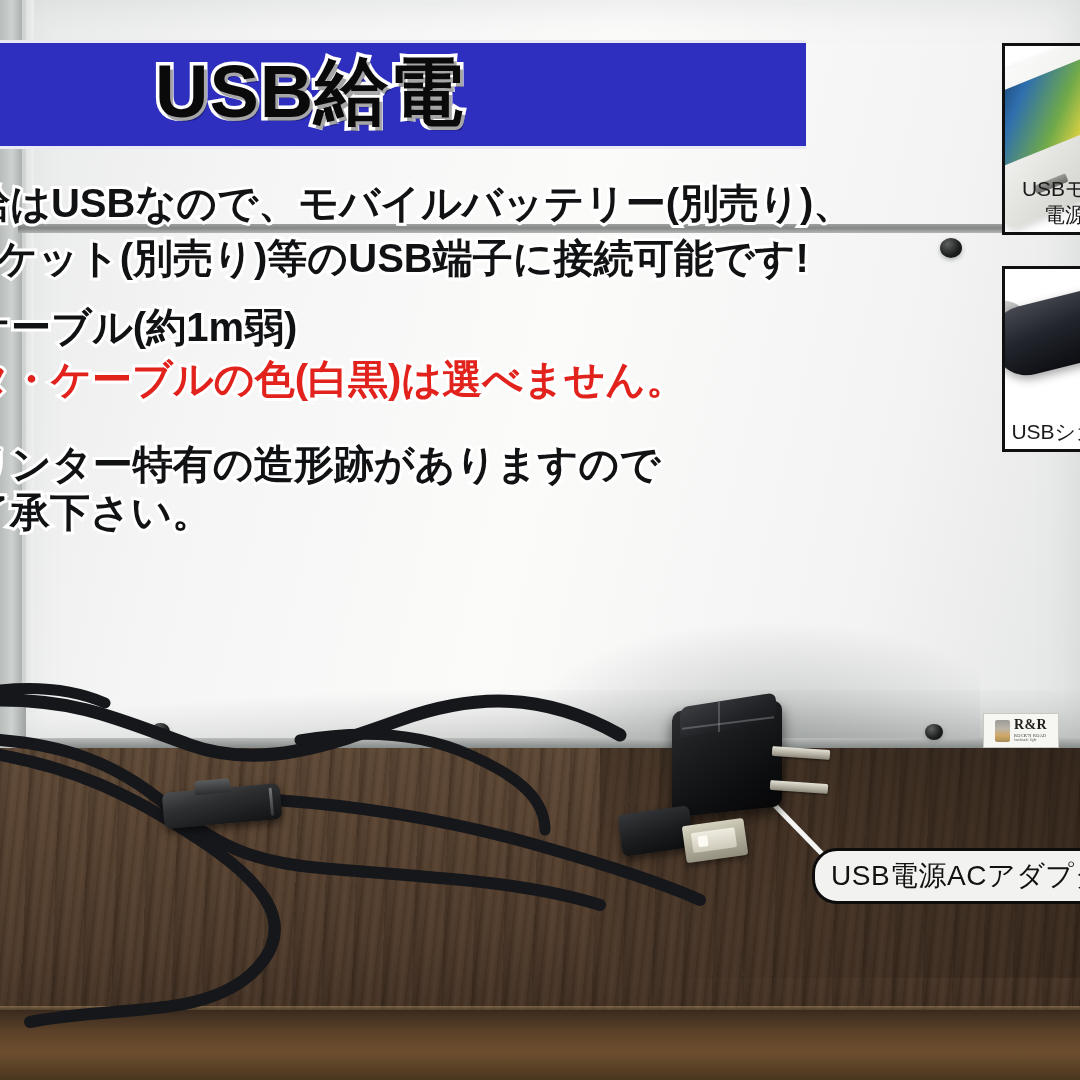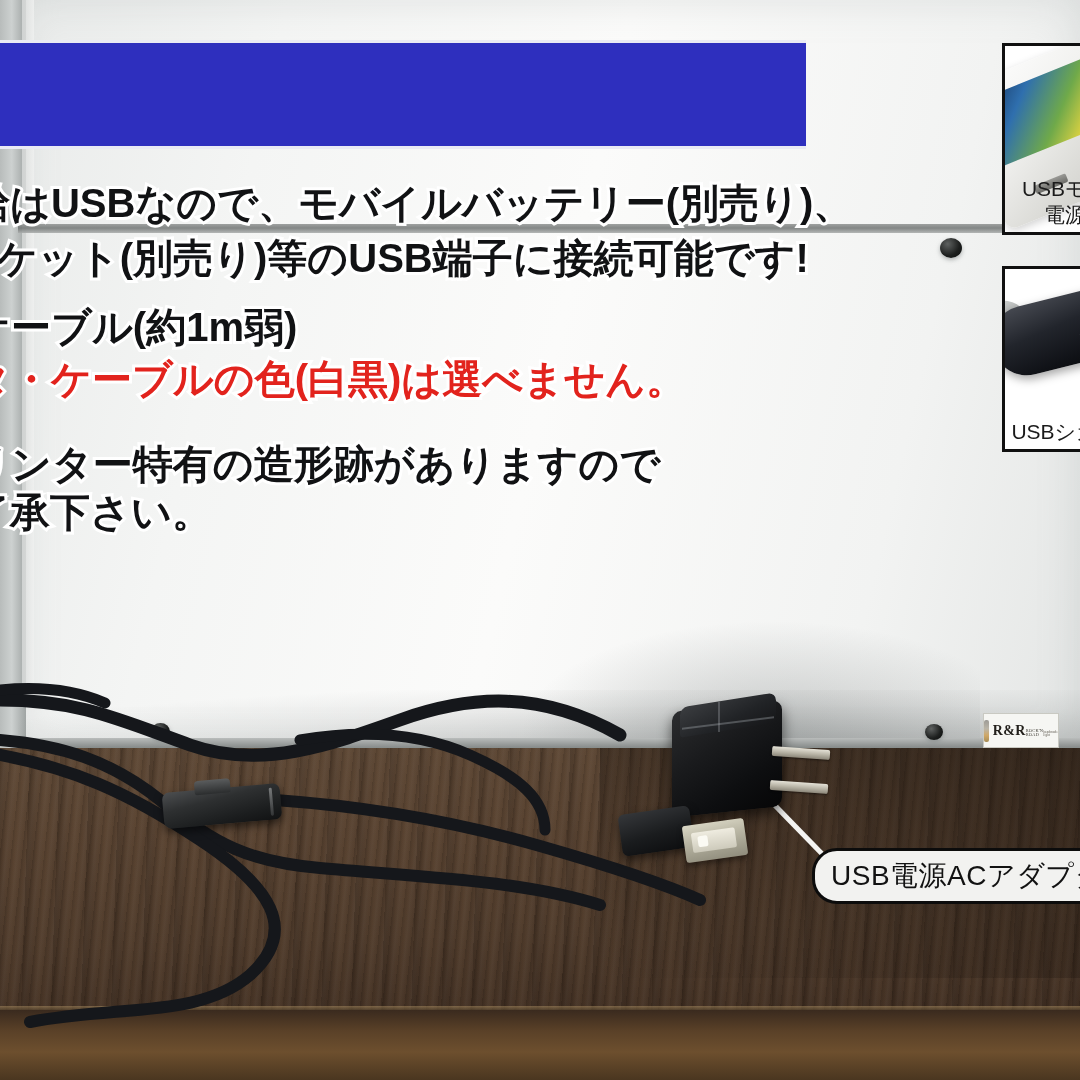--- a/index.html
+++ b/index.html
@@ -84,21 +84,21 @@
   
   .rr-sticker{
     position:absolute;left:983px;top:713px;width:74px;height:33px;
     background:#f6f6f3;border:1px solid #c9c9c2;
     display:flex;align-items:center;justify-content:center;gap:4px;
     overflow:hidden;
   }
   .rr-crest{width:15px;height:22px;
     background:linear-gradient(180deg,#8d8b86 0%,#b0a99a 40%,#c99a4e 70%,#9a7b3c 100%);
     border-radius:2px;opacity:.85;}
-  .rr-words{display:flex;flex-direction:row;align-items:flex-end;line-height:1;}
+  .rr-words{display:flex;flex-direction:column;align-items:flex-start;line-height:1;}
   .rr-main{font-family:"Liberation Serif","DejaVu Serif",serif;font-size:14px;font-weight:700;color:#23201c;letter-spacing:.3px;}
   .rr-sub{font-family:"Liberation Serif",serif;font-size:4.4px;color:#3a362f;letter-spacing:.25px;margin-top:1.5px;}
   .rr-sub2{font-family:"Liberation Serif",serif;font-size:3.2px;color:#5b564d;letter-spacing:.2px;margin-top:1px;}
   .switchbox{
     position:absolute;left:163px;top:788px;width:118px;height:36px;
     border-radius:7px;
     background:linear-gradient(170deg,#4c4e50 0%,#2e3031 35%,#1b1d1e 75%,#111213 100%);
     box-shadow:0 4px 9px rgba(0,0,0,.55);
     transform:rotate(-5deg);
   }
@@ -298,20 +298,21 @@
     <div class="prong" style="left:100px;top:42px;transform:rotate(4deg);"></div>
     <div class="prong" style="left:98px;top:76px;transform:rotate(4deg);"></div>
   </div>
 
   <div class="usb-plug-body"></div>
   <div class="usb-metal">
     <div class="slot"></div>
   </div>
 
   <div class="banner"></div>
+  <div class="banner-title">USB給電</div>
 
   <div class="body-text">
     <div class="line blk" style="left:-30px;top:176px;font-size:40px;">給はUSBなので、モバイルバッテリー(別売り)、</div>
     <div class="line blk" style="left:-44px;top:231px;font-size:40px;">ソケット(別売り)等のUSB端子に接続可能です!</div>
     <div class="line blk" style="left:-30px;top:300px;font-size:40px;">ケーブル(約1m弱)</div>
     <div class="line red" style="left:-30px;top:352px;font-size:40px;">タ・ケーブルの色(白黒)は選べません。</div>
     <div class="line blk" style="left:-30px;top:437px;font-size:40px;">リンター特有の造形跡がありますので</div>
     <div class="line blk" style="left:-30px;top:485px;font-size:40px;">了承下さい。</div>
   </div>
 

